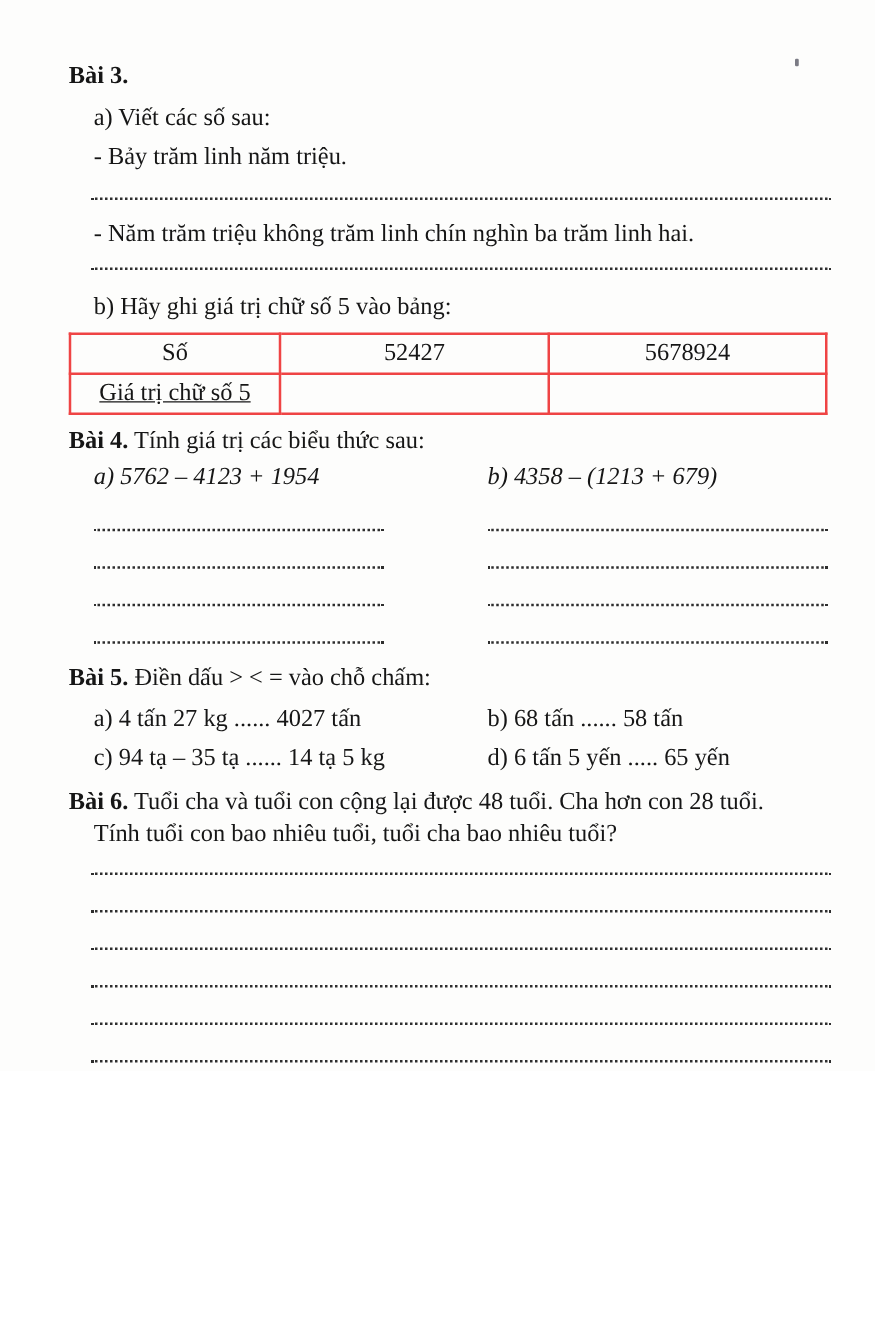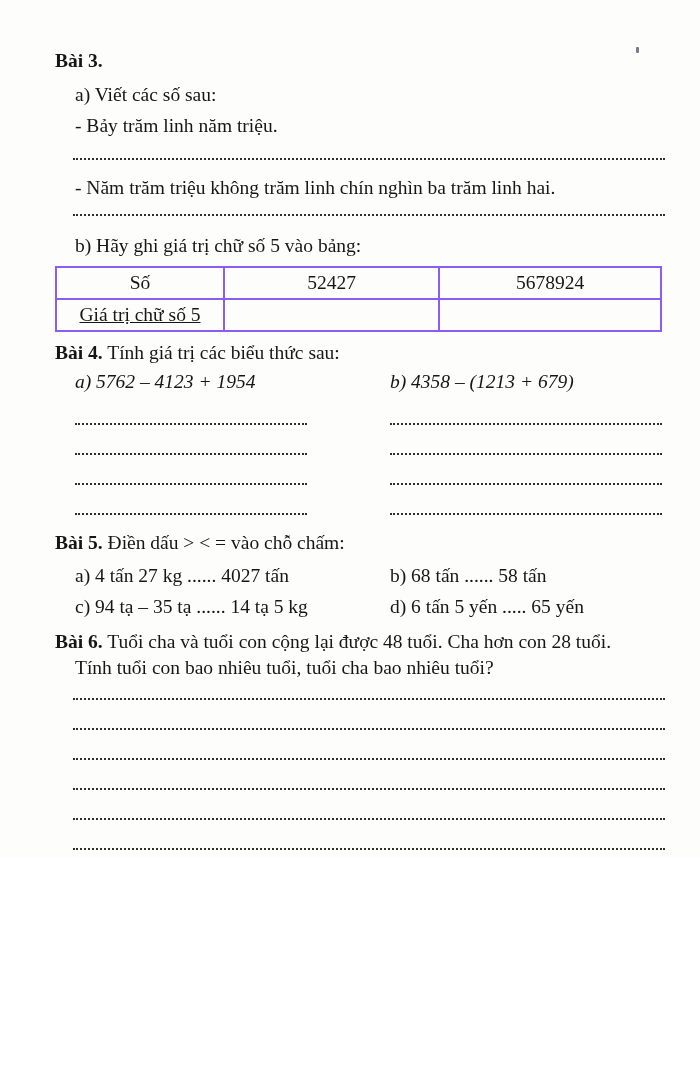--- a/index.html
+++ b/index.html
@@ -22,21 +22,21 @@
   .sect{margin:0;}
 
   
   table.vtab{
     border-collapse:collapse;
     width:605px;
     margin-top:7px;
     table-layout:fixed;
   }
   table.vtab td{
-    border:2px solid #8b5cf6;
+    border:2px solid #ef4444;
     height:30px;
     text-align:center;
     font-size:19.5px;
     padding:0 4px;
   }
   table.vtab col.c1{width:168px;}
   table.vtab col.c2{width:215px;}
   table.vtab col.c3{width:222px;}
   td.left{text-align:left;padding-left:9px;text-decoration:underline;}
 

